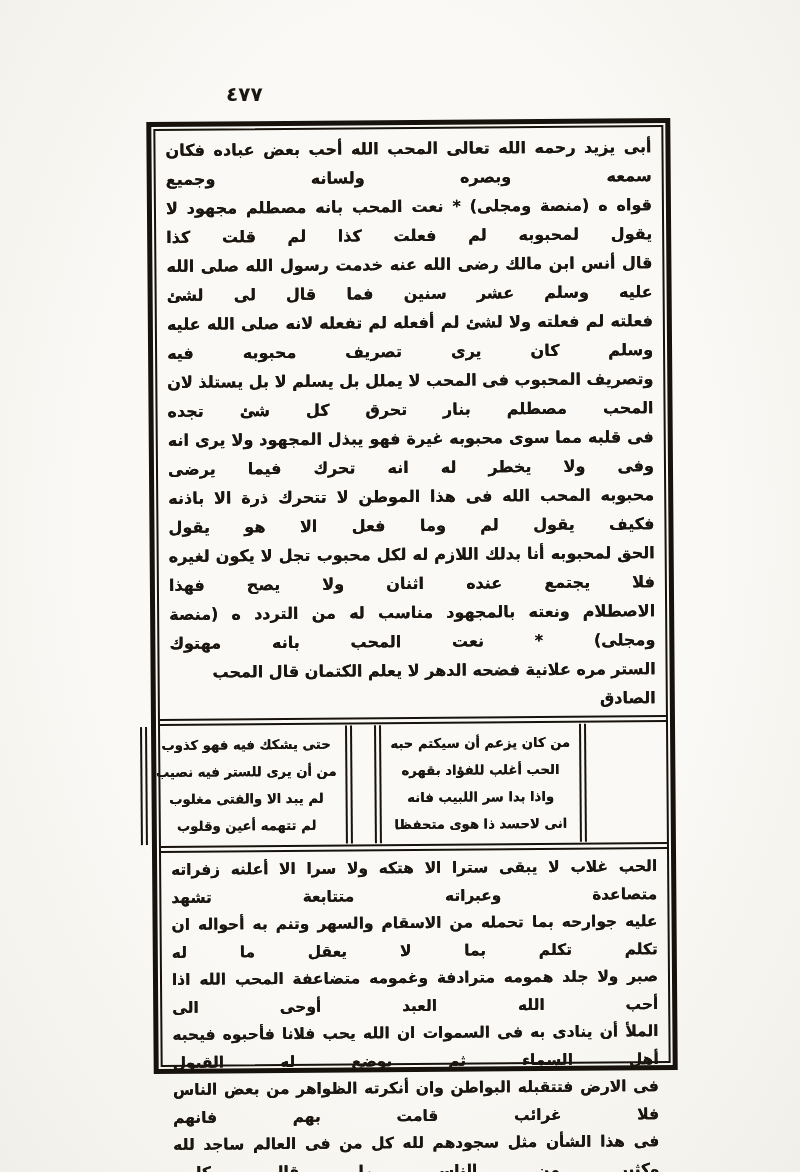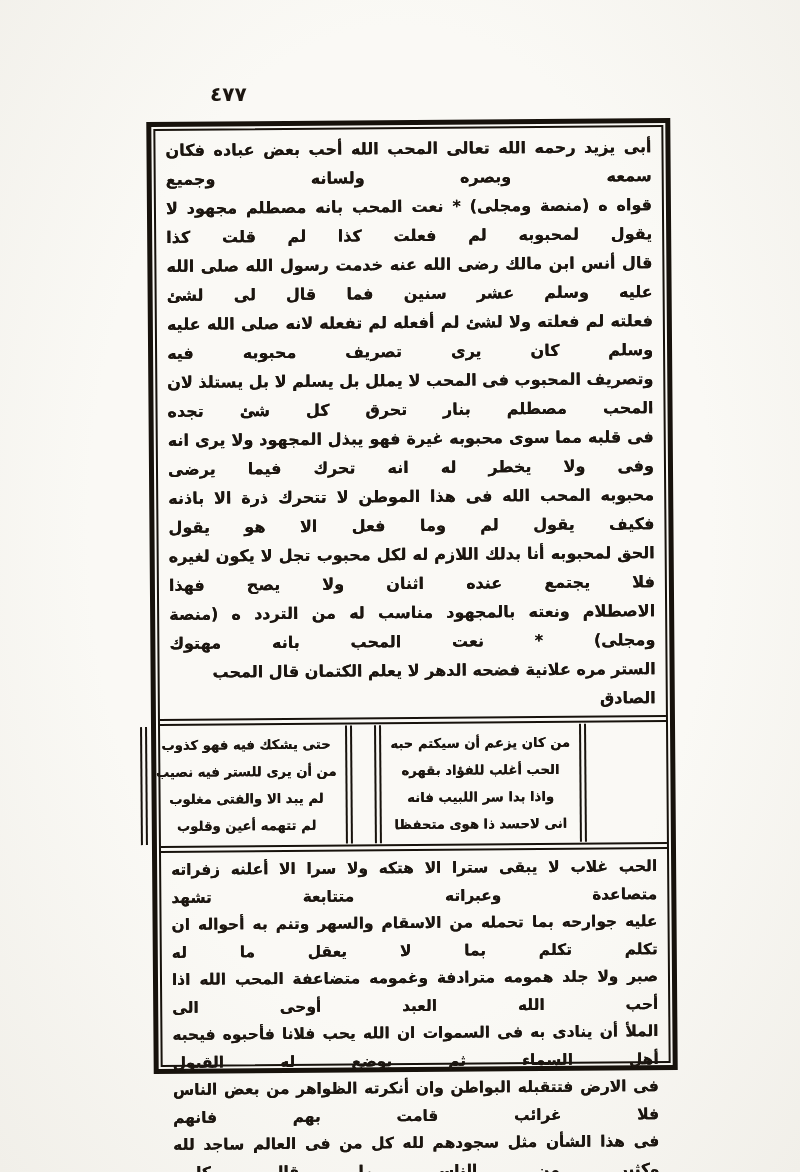--- a/index.html
+++ b/index.html
@@ -10,21 +10,21 @@
     overflow: hidden;
     background: radial-gradient(ellipse at 50% 45%, #faf9f5 55%, #f1efe9 100%);
     font-family: "DejaVu Sans", sans-serif;
     color: #1c1610;
   }
   .scan-page { position: relative; width: 800px; height: 1172px; }
 
   .page-number {
     position: absolute;
     top: 82px;
-    left: 210px;
+    left: 226px;
     font-size: 20px;
     font-weight: bold;
     letter-spacing: 1px;
     direction: rtl;
   }
 
   .frame {
     position: absolute;
     left: 150px;
     top: 120px;

